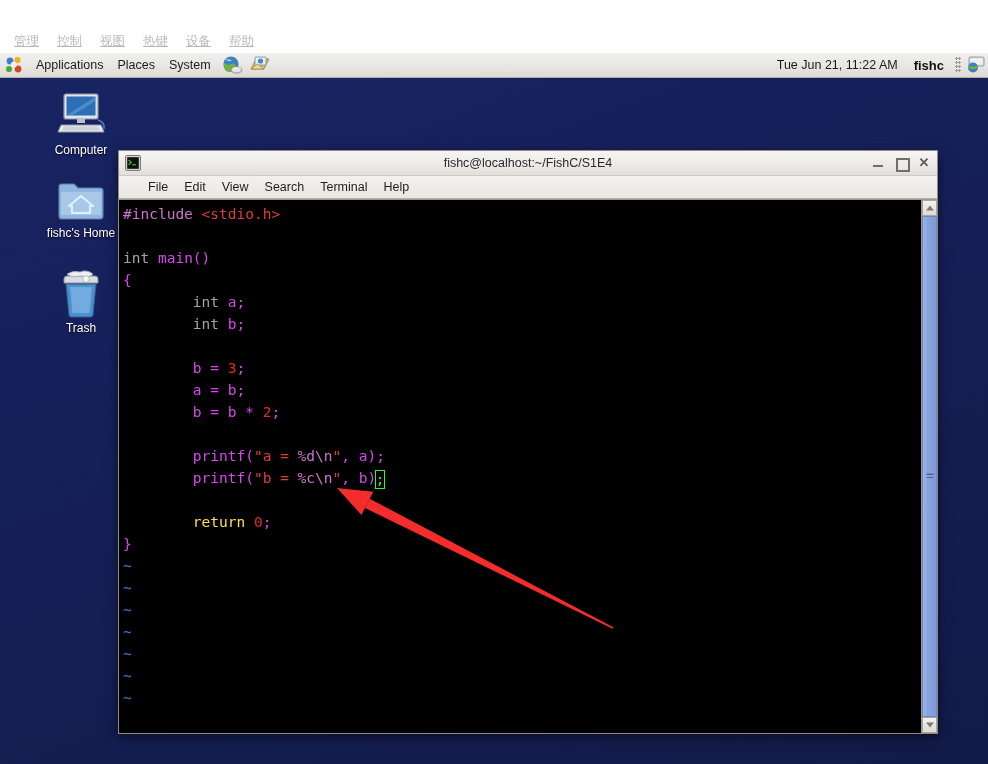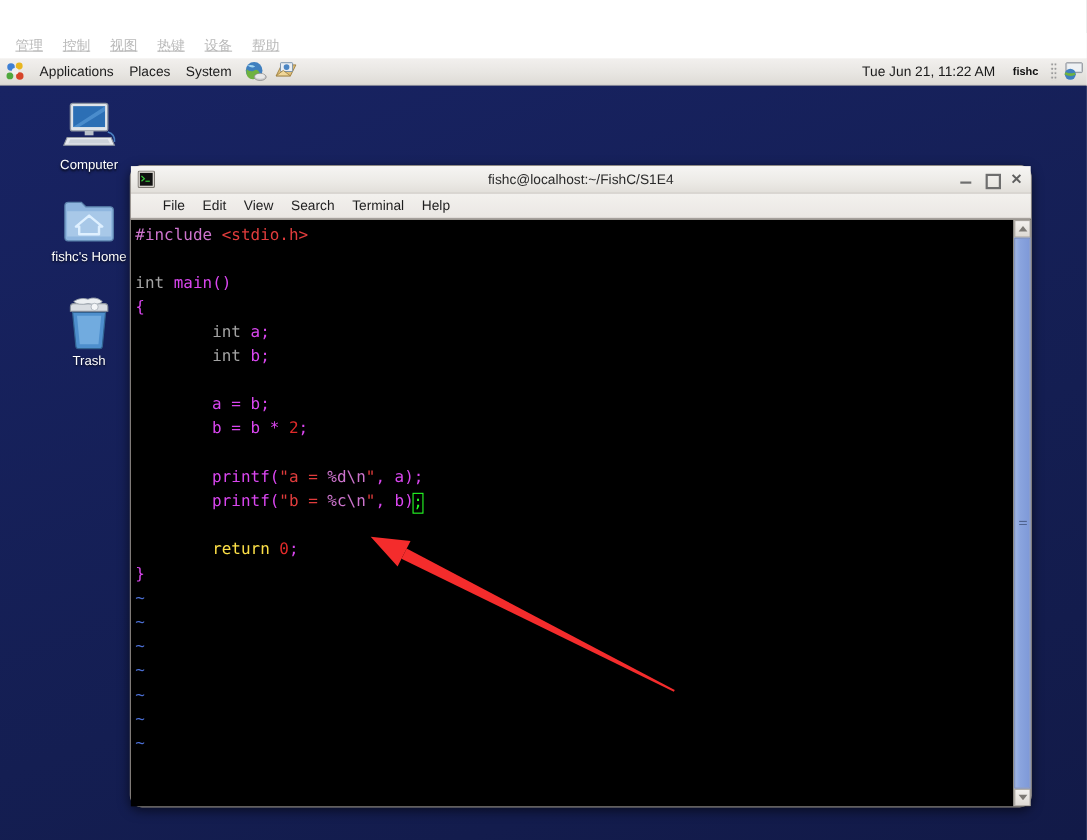--- a/index.html
+++ b/index.html
@@ -70,21 +70,21 @@
   .panel-launcher {
     width: 22px; height: 22px; margin: 0 3px;
     position: relative; flex: 0 0 auto;
   }
   .panel-spacer { flex: 1 1 auto; }
   .panel-clock {
     font-size: 12.5px; color: #1a1a1a; white-space: nowrap;
     padding: 0 8px;
   }
   .panel-user {
-    font-size: 10px; color: #111; font-weight: bold;
+    font-size: 13px; color: #111; font-weight: bold;
     white-space: nowrap; padding: 0 8px;
   }
   .panel-grip {
     width: 6px; height: 16px; margin: 0 3px; flex: 0 0 auto;
     background-image:
       radial-gradient(circle at 1.5px 1.5px, #9a9a9a 1px, transparent 1.2px);
     background-size: 3px 4px;
   }
   .panel-net-icon { width: 22px; height: 20px; position: relative; margin-right: 2px; }
 
@@ -364,21 +364,21 @@
           <path d="M8 14 L38 14 L35 45 q-0.3 2 -2.3 2 L13.3 47 q-2 0 -2.3 -2 Z" fill="#4e8fcd" stroke="#31618f" stroke-width="1.1"></path>
           <path d="M12 17 L34 17 L31.5 43 L14.5 43 Z" fill="#71abdf"></path>
           <path d="M6 9 q0 -3 3 -3 L37 6 q3 0 3 3 L40 13 L6 13 Z" fill="#d9dde2" stroke="#8b939c" stroke-width="1"></path>
           <path d="M9 4 q6 -4 13 -2 q7 -3 13 2 q-3 4 -13 2 q-9 2 -13 -2z" fill="#eceff2" stroke="#9aa2ab" stroke-width="0.8"></path>
           <circle cx="28" cy="9" r="3.3" fill="#f4f6f8" stroke="#a9b0b8" stroke-width="0.8"></circle>
         </svg>
       </div>
       <span class="lbl">Trash</span>
     </div>
 
-    <div class="term-window" style="left: 118px; top: 72px; margin-left: 0px; position: absolute; width: 820px; height: 584px; border-radius: 11px;" id="termwin">
+    <div class="term-window" style="left: 118px; top: 72px; margin-left: 0px; position: absolute; width: 820px; height: 584px;" id="termwin">
 
       <div class="term-titlebar">
         <div class="term-tb-icon">
           <svg width="16" height="16" viewBox="0 0 16 16">
             <rect x="0.5" y="0.5" width="15" height="15" rx="1.4" fill="#d6d2cc" stroke="#7e7a74"></rect>
             <rect x="2.2" y="2.2" width="11.6" height="11.6" fill="#101010"></rect>
             <path d="M3.6 5 L6.2 7.4 L3.6 9.8" stroke="#39c639" stroke-width="1.2" fill="none"></path>
             <rect x="7.2" y="9.2" width="4" height="1.1" fill="#39c639"></rect>
           </svg>
         </div>
@@ -402,20 +402,21 @@
       <div class="term-body">
         <div class="term-screen" id="term-screen">
           <div id="code-host">
               <div class="code-line"><span class="c-pre">#include </span><span class="c-str">&lt;stdio.h&gt;</span></div>
               <div class="code-line">&nbsp;</div>
               <div class="code-line"><span class="c-type">int</span><span class="c-ident"> </span><span class="c-ident">main</span><span class="c-ident">()</span></div>
               <div class="code-line"><span class="c-ident">{</span></div>
               <div class="code-line"><span class="c-ident">        </span><span class="c-type">int</span><span class="c-ident"> a;</span></div>
               <div class="code-line"><span class="c-ident">        </span><span class="c-type">int</span><span class="c-ident"> b;</span></div>
               <div class="code-line">&nbsp;</div>
+              <div class="code-line"><span class="c-ident">        b = </span><span class="c-num">3</span><span class="c-ident">;</span></div>
               <div class="code-line"><span class="c-ident">        a = b;</span></div>
               <div class="code-line"><span class="c-ident">        b = b * </span><span class="c-num">2</span><span class="c-ident">;</span></div>
               <div class="code-line">&nbsp;</div>
               <div class="code-line"><span class="c-ident">        printf(</span><span class="c-str">"a = </span><span class="c-fmt">%d\n</span><span class="c-str">"</span><span class="c-ident">, a);</span></div>
               <div class="code-line"><span class="c-ident">        printf(</span><span class="c-str">"b = </span><span class="c-fmt">%c\n</span><span class="c-str">"</span><span class="c-ident">, b)</span><span class="c-ident cursor-box">;</span></div>
               <div class="code-line">&nbsp;</div>
               <div class="code-line"><span class="c-ident">        </span><span class="c-kw">return</span><span class="c-ident"> </span><span class="c-num">0</span><span class="c-ident">;</span></div>
               <div class="code-line"><span class="c-ident">}</span></div>
               <div class="code-line"><span class="c-tilde">~</span></div>
               <div class="code-line"><span class="c-tilde">~</span></div>

